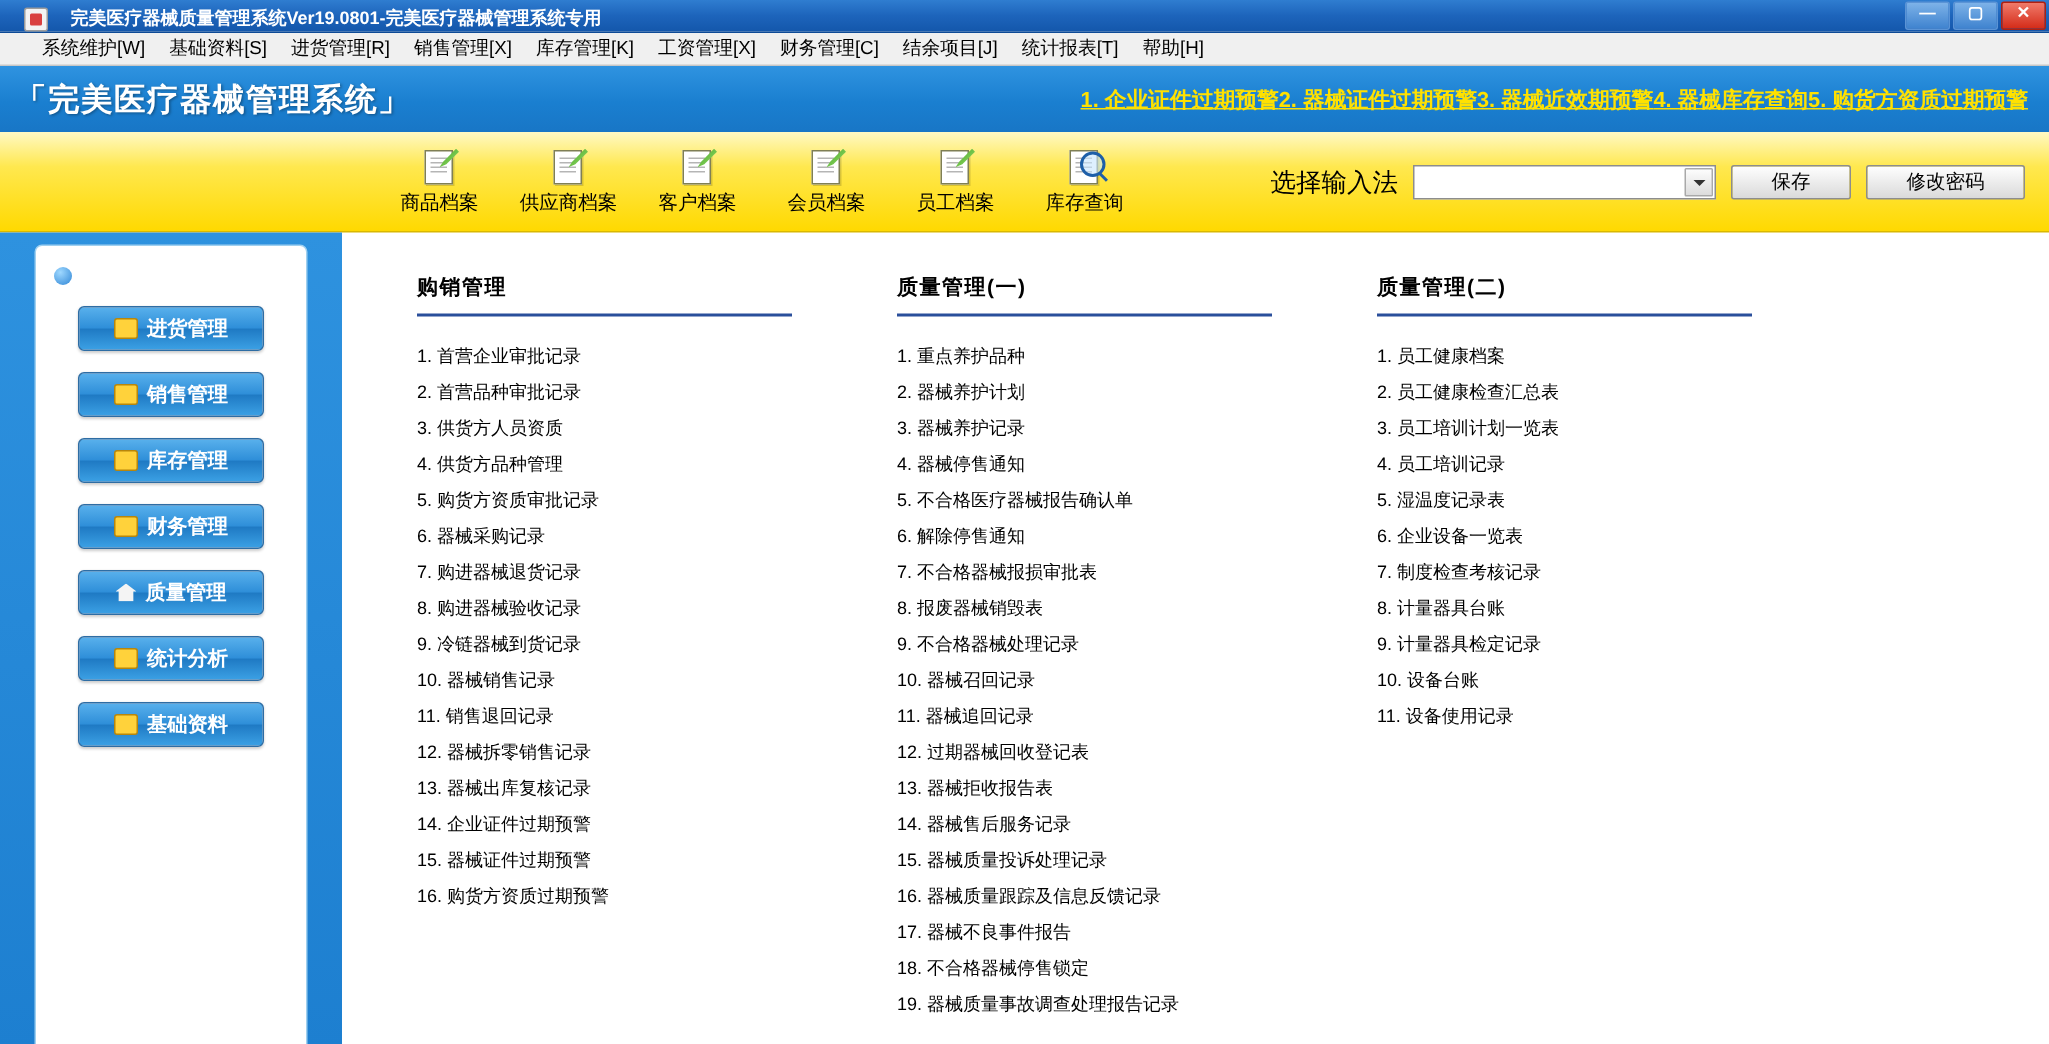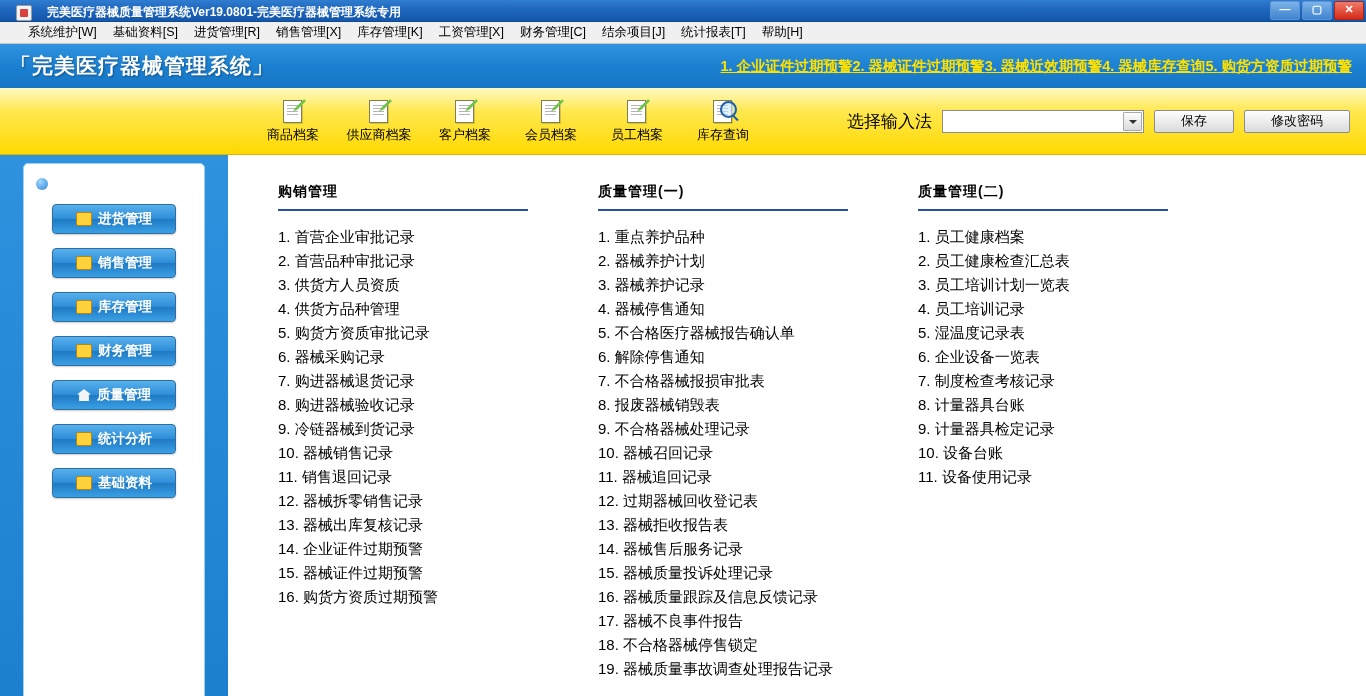--- a/index.html
+++ b/index.html
@@ -311,21 +311,21 @@
     border-bottom: 2px solid #2a4f9b;
     width: 250px;
     letter-spacing: 1px;
   }
   .col-list {
     margin-top: 14px;
     list-style: none;
     padding: 0;
   }
   .col-list li {
-    font-size: 15px;
+    font-size: 12px;
     color: #000000;
     line-height: 24px;
     cursor: pointer;
     white-space: nowrap;
   }
 </style>
 </head>
 <body>
 
 <div class="titlebar">

